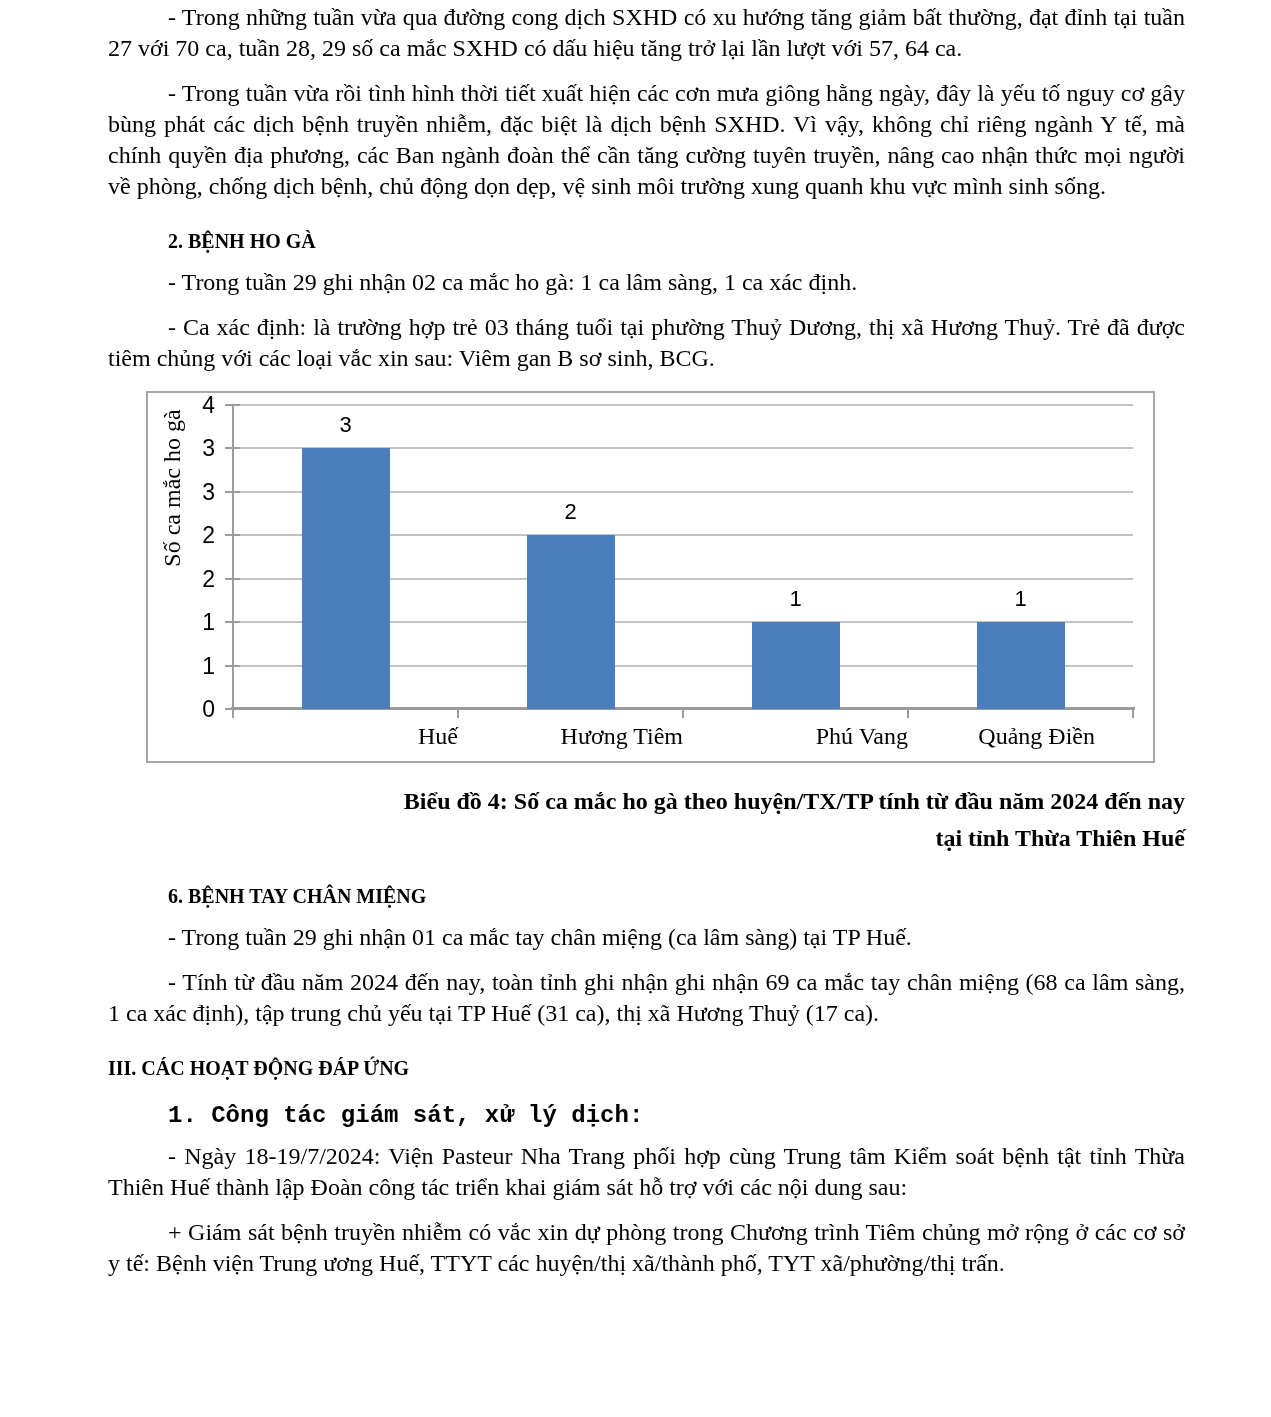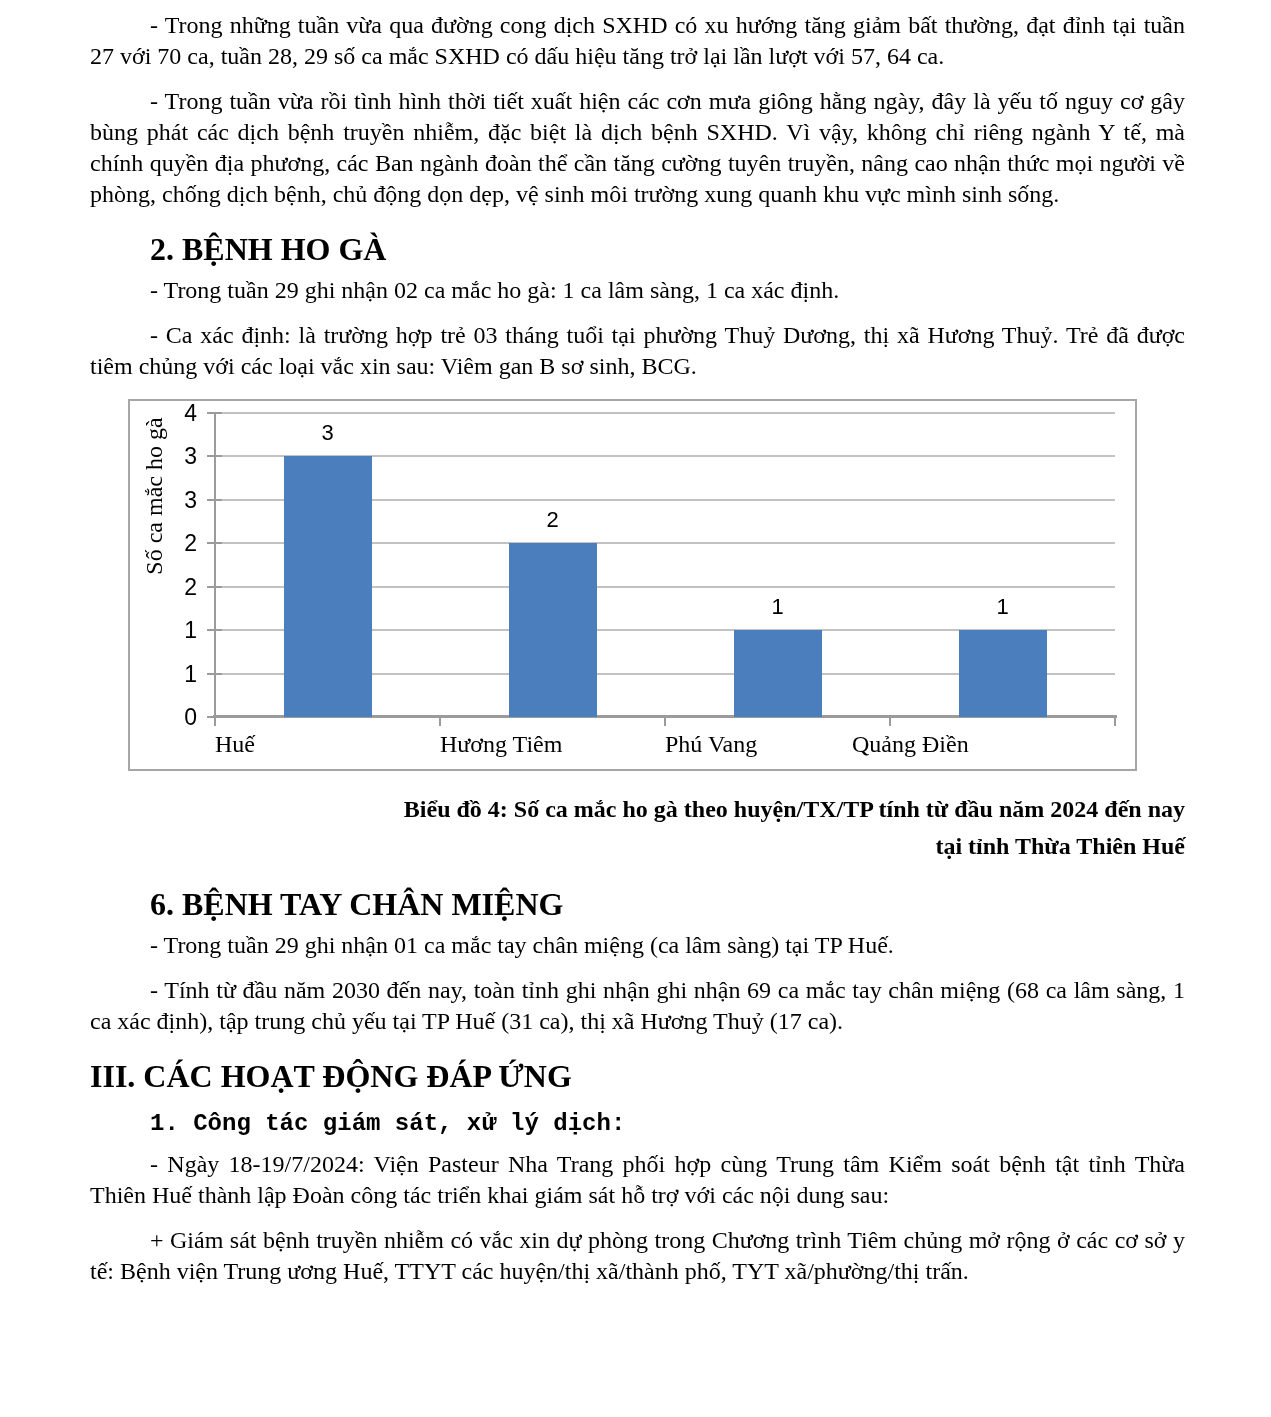--- a/index.html
+++ b/index.html
@@ -8,31 +8,32 @@
     background: #ffffff;
   }
   body {
     width: 1271px;
     height: 1417px;
     overflow: hidden;
     font-family: "Liberation Serif", serif;
     color: #000000;
   }
   .content {
-    padding: 10px 86px 0 90px;
+    padding: 2px 86px 0 90px;
+    margin-left: 18px;
   }
   p.body {
     font-size: 24px;
     line-height: 31px;
     text-align: justify;
     margin: 0 0 14px 0;
   }
   .indent { text-indent: 60px; }
   h2.sec {
-    font-size: 32px;
+    font-size: 20px;
     line-height: 31px;
     font-weight: bold;
     margin: 24px 0 10px 0;
     text-indent: 60px;
   }
   h2.sec.noindent { text-indent: 0; }
   h3.sub {
     font-size: 24px;
     line-height: 31px;
     font-weight: bold;
@@ -123,21 +124,21 @@
     height: 30px;
     line-height: 30px;
     text-align: center;
     font-size: 22px;
     font-family: "Liberation Sans", sans-serif;
   }
   .catlabel {
     position: absolute;
     height: 31px;
     line-height: 31px;
-    text-align: left;
+    text-align: right;
     font-size: 24px;
     font-family: "Liberation Serif", serif;
   }
   
   .caption-block { margin-top: 20px; }
   .caption {
     font-size: 24px;
     line-height: 37px;
     font-weight: bold;
     text-align: right;
@@ -204,20 +205,20 @@
       </div>
   </div>
 
   <div class="caption-block">
     <p class="caption">Biểu đồ 4: Số ca mắc ho gà theo huyện/TX/TP tính từ đầu năm 2024 đến nay</p>
     <p class="caption">tại tỉnh Thừa Thiên Huế</p>
   </div>
 
   <h2 class="sec">6. BỆNH TAY CHÂN MIỆNG</h2>
   <p class="body indent">- Trong tuần 29 ghi nhận 01 ca  mắc tay chân miệng (ca lâm sàng) tại TP Huế.</p>
-  <p class="body indent">- Tính từ đầu năm 2030 đến nay, toàn tỉnh ghi nhận ghi nhận 69 ca mắc tay chân miệng (68 ca lâm sàng, 1 ca xác định), tập trung chủ yếu tại TP Huế (31 ca), thị xã Hương Thuỷ (17 ca).</p>
+  <p class="body indent">- Tính từ đầu năm 2024 đến nay, toàn tỉnh ghi nhận ghi nhận 69 ca mắc tay chân miệng (68 ca lâm sàng, 1 ca xác định), tập trung chủ yếu tại TP Huế (31 ca), thị xã Hương Thuỷ (17 ca).</p>
 
   <h2 class="sec noindent">III. CÁC HOẠT ĐỘNG ĐÁP ỨNG</h2>
   <h3 class="sub">1. Công tác giám sát, xử lý dịch:</h3>
   <p class="body indent">- Ngày 18-19/7/2024: Viện Pasteur Nha Trang phối hợp cùng Trung tâm Kiểm soát bệnh tật tỉnh Thừa Thiên Huế thành lập Đoàn công tác triển khai giám sát hỗ trợ với các nội dung sau:</p>
   <p class="body indent">+ Giám sát bệnh truyền nhiễm có vắc xin dự phòng trong Chương trình Tiêm chủng mở rộng ở các cơ sở y tế: Bệnh viện Trung ương Huế, TTYT các huyện/thị xã/thành phố, TYT xã/phường/thị trấn.</p>
 
 </div>
 
 </body></html>

